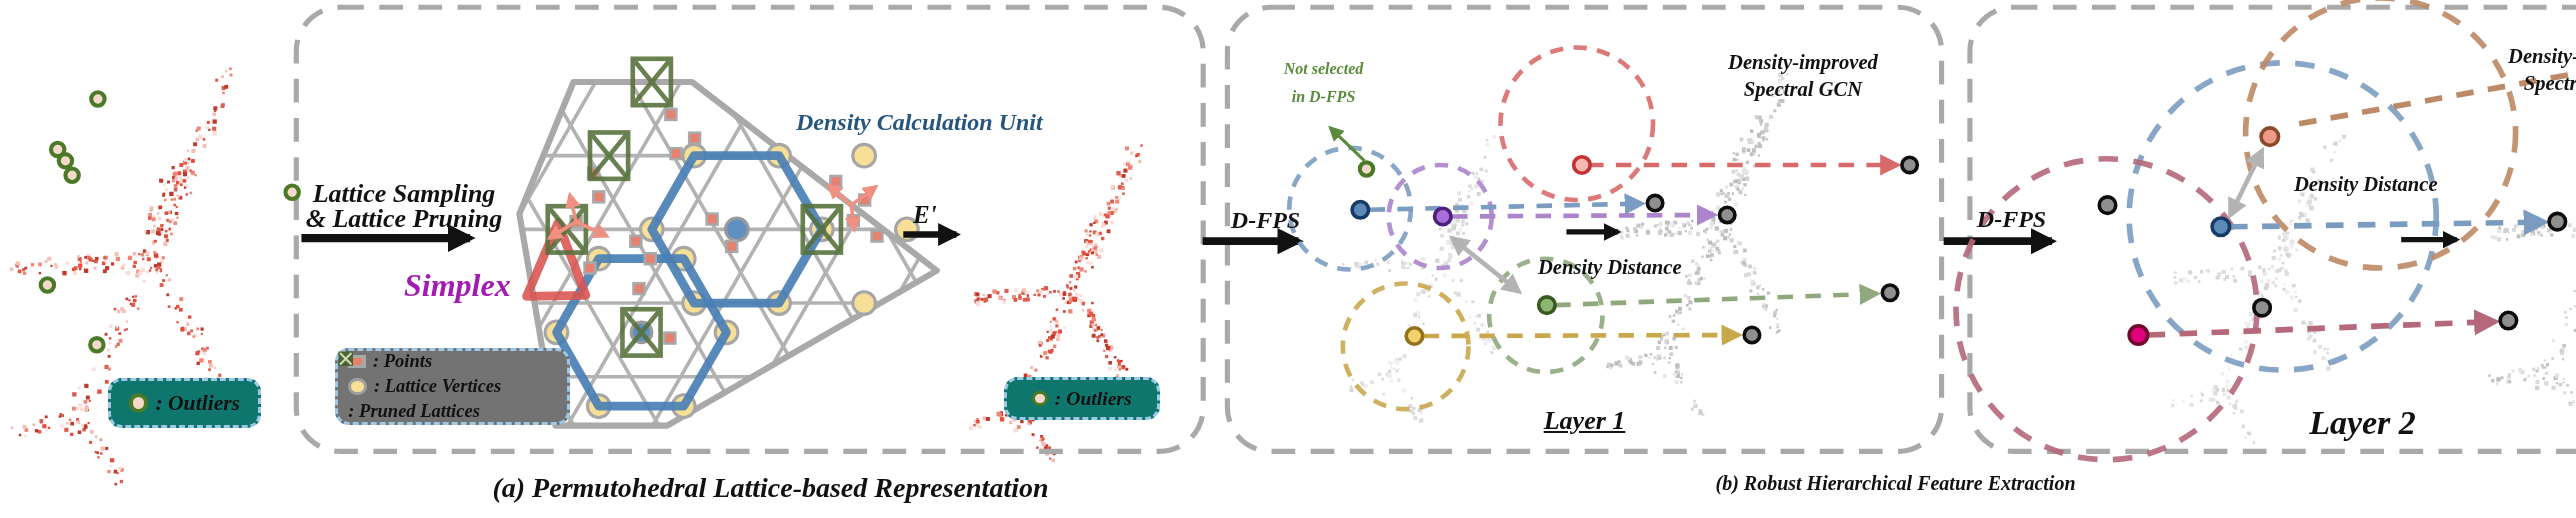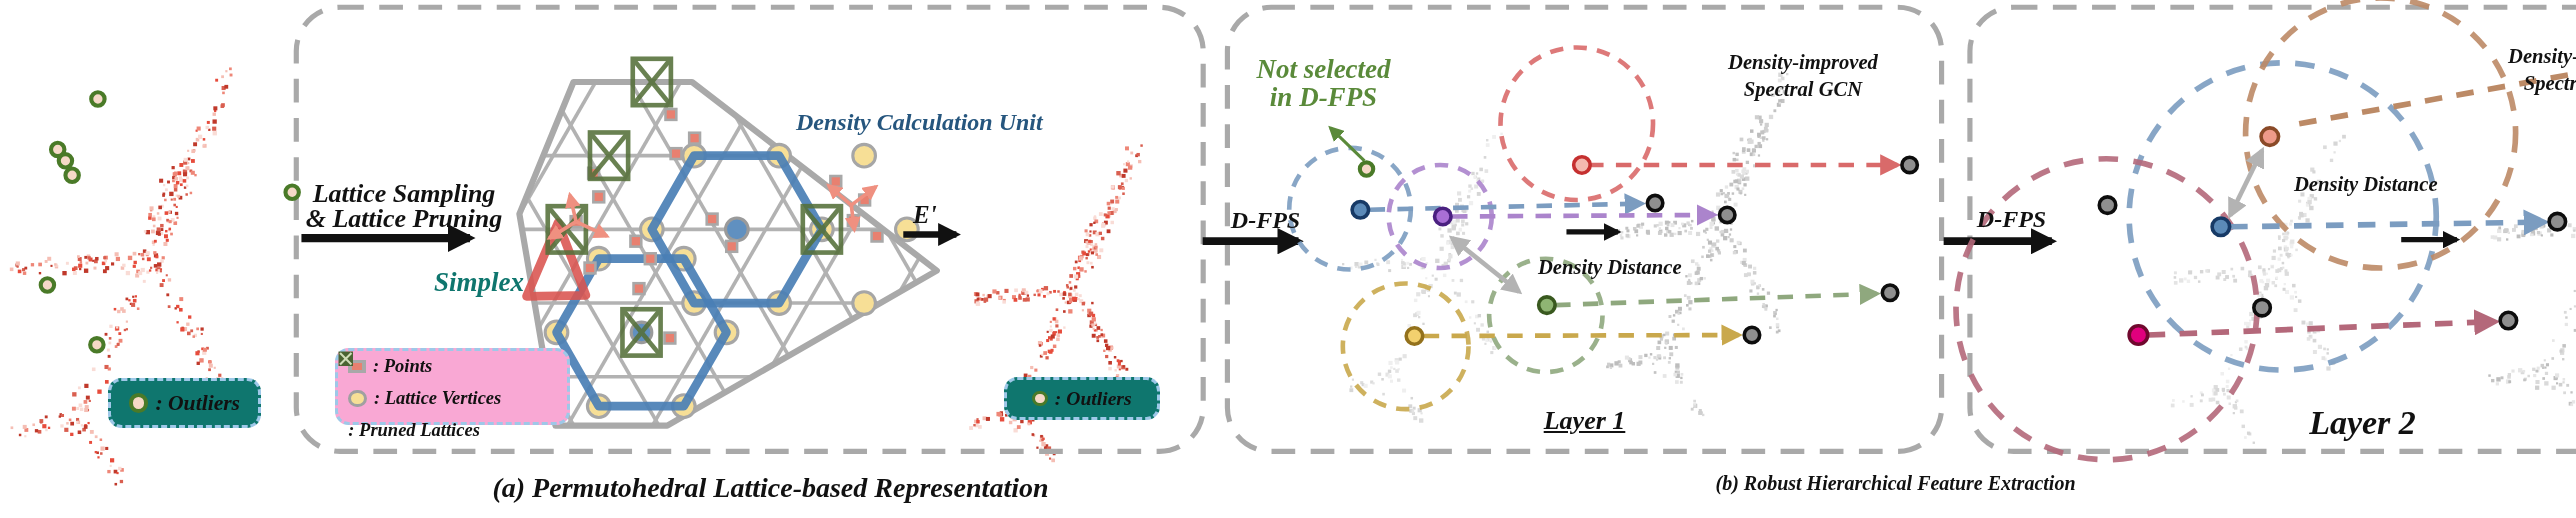--- a/index.html
+++ b/index.html
@@ -9,22 +9,22 @@
   .t{position:absolute;font-weight:bold;font-style:italic;color:#111;white-space:nowrap;}
   .ctr{text-align:center;}
   .panel{fill:none;stroke:#a9a9a9;stroke-width:10;stroke-dasharray:46 30;}
   .grid{stroke:#b2b2b2;stroke-width:7;}
   .dashc{fill:none;stroke-dasharray:26 20;stroke-width:9;opacity:.9;}
   .dashc2{fill:none;stroke-dasharray:38 30;stroke-width:11;opacity:.9;}
   .dasha{fill:none;stroke-dasharray:30 24;stroke-width:9;}
   .dasha2{fill:none;stroke-dasharray:34 28;stroke-width:11;}
   .lbox{position:absolute;border:3.6px dashed #9ec8e8;border-radius:13.4px;background:#0f766e;
         display:flex;align-items:center;justify-content:center;gap:7.2px;}
-  .lrows{position:absolute;border:3.6px dashed #9ec8e8;border-radius:13.4px;background:#f9a8d4;
-        display:flex;flex-direction:column;justify-content:flex-start;gap:11px;padding:5.2px 10.3px;}
+  .lrows{position:absolute;border:3.6px dashed #9ec8e8;border-radius:13.4px;background:#737373;
+        display:flex;flex-direction:column;justify-content:center;gap:4px;padding:5.2px 10.3px;}
   .lrow{display:flex;align-items:center;gap:7.2px;font-weight:bold;font-style:italic;font-size:18.5px;color:#111;}
   .oicon{display:inline-block;width:11.3px;height:11.3px;border-radius:50%;
          border:4.1px solid #4a7a28;background:#f6d9c8;}
   .picon{width:17.5px;height:13.4px;background:#a8a8a8;display:flex;align-items:center;justify-content:center;}
   .picon span{display:block;width:10.3px;height:7.2px;background:#e88070;}
   .vicon{display:inline-block;width:12.4px;height:11.3px;border-radius:50%;background:#f7df96;border:3.6px solid #a0a0a0;}
 </style>
 </head>
 <body>
 
@@ -2043,21 +2043,21 @@
       </g>
 </svg>
 
 <div class="t ctr" style="left:301px;top:181px;width:206px;font-size:26px;line-height:25px;">
   <div>Lattice Sampling</div>
   <div>&amp; Lattice Pruning</div>
 </div>
 
 <div class="t" style="left:796px;top:109px;font-size:24px;color:#26567e;">Density Calculation Unit</div>
 
-<div class="t" style="left:434px;top:267px;font-size:27px;color:#0f766e;">Simplex</div>
+<div class="t" style="left:404px;top:267px;font-size:32px;color:#a21caf;">Simplex</div>
 
 <div class="lrows" style="left:335px;top:348px;width:208px;height:61px;">
   <div class="lrow">
     <span class="picon">
           <span></span>
         </span>
     <span>: Points</span>
   </div>
   <div class="lrow">
     <span class="vicon"></span>
@@ -2084,21 +2084,21 @@
 </div>
 
 <div class="t" style="left:913px;top:201px;font-size:25px;">E'</div>
 
 <div class="t ctr" style="left:410px;top:472px;width:721px;font-size:28px;">(a) Permutohedral Lattice-based Representation</div>
 <div class="t ctr" style="left:1535px;top:472px;width:721px;font-size:20px;">(b) Robust Hierarchical Feature Extraction</div>
 
 <div class="t ctr" style="left:1210px;top:207px;width:111px;font-size:24px;">D-FPS</div>
 <div class="t ctr" style="left:1955px;top:206px;width:113px;font-size:24px;">D-FPS</div>
 
-<div class="t ctr" style="left:1236px;top:55px;width:175px;font-size:27px;line-height:28px;color:#5a8a3a;">
+<div class="t ctr" style="left:1236px;top:55px;width:175px;font-size:16px;line-height:28px;color:#5a8a3a;">
   <div>Not selected</div>
   <div>in D-FPS</div>
 </div>
 
 <div class="t ctr" style="left:1695px;top:49px;width:216px;font-size:20.6px;line-height:27px;">
   <div>Density-improved</div>
   <div>Spectral GCN</div>
 </div>
 <div class="t ctr" style="left:2472px;top:43px;width:222px;font-size:20.6px;line-height:27px;">
   <div>Density-improved</div>

